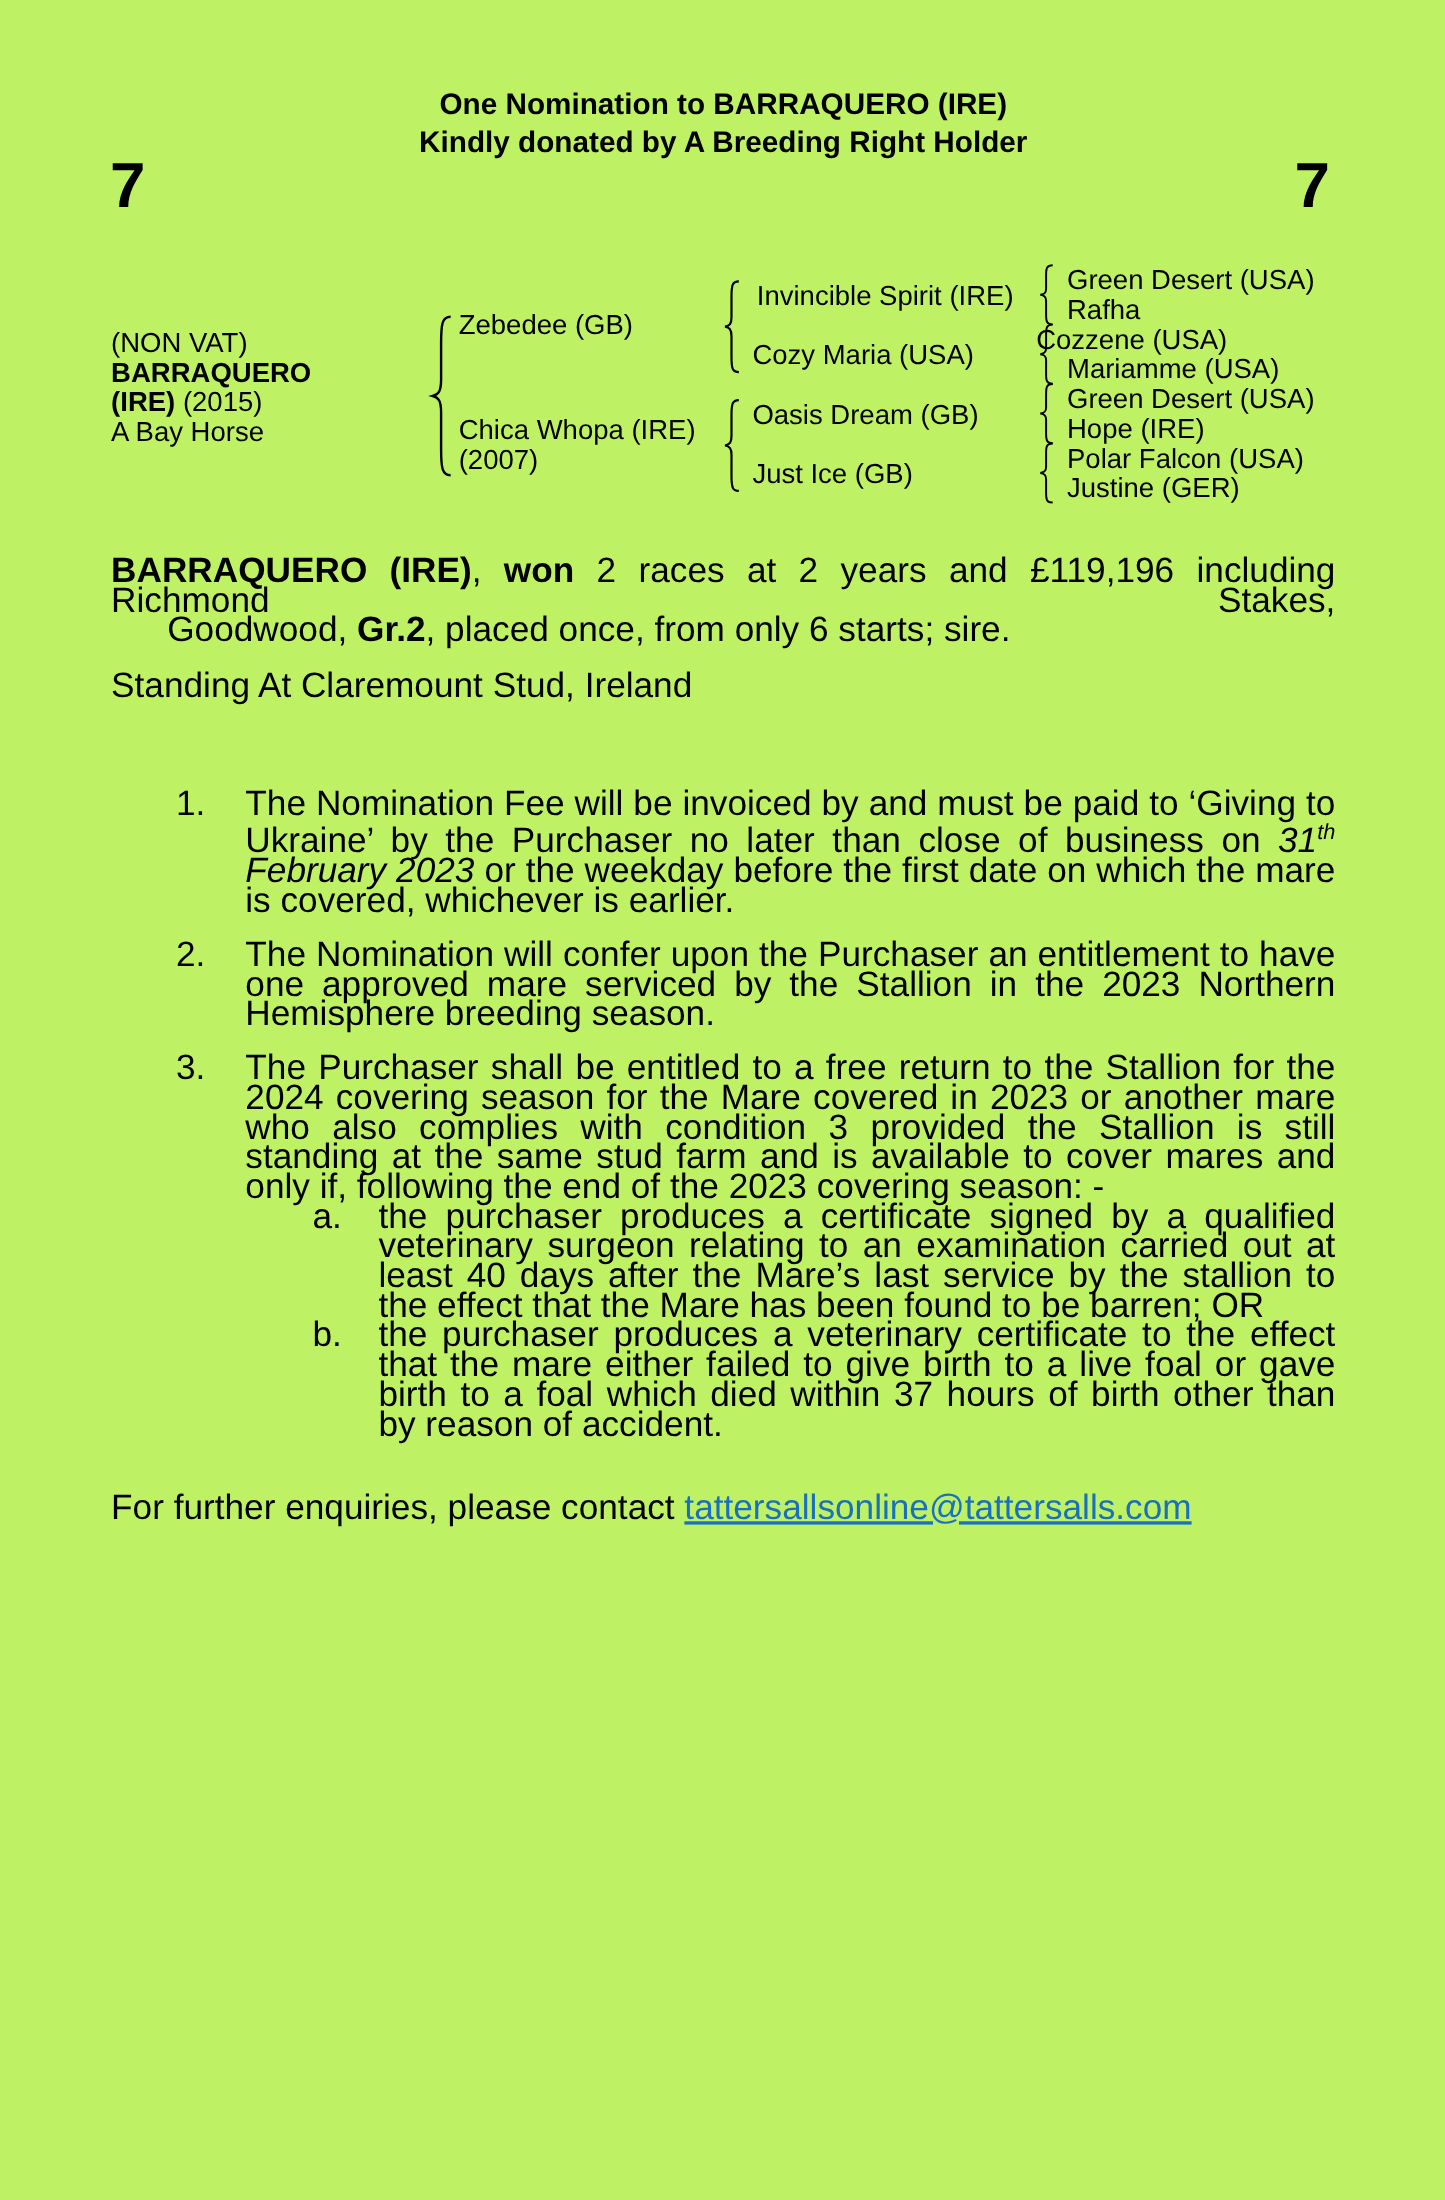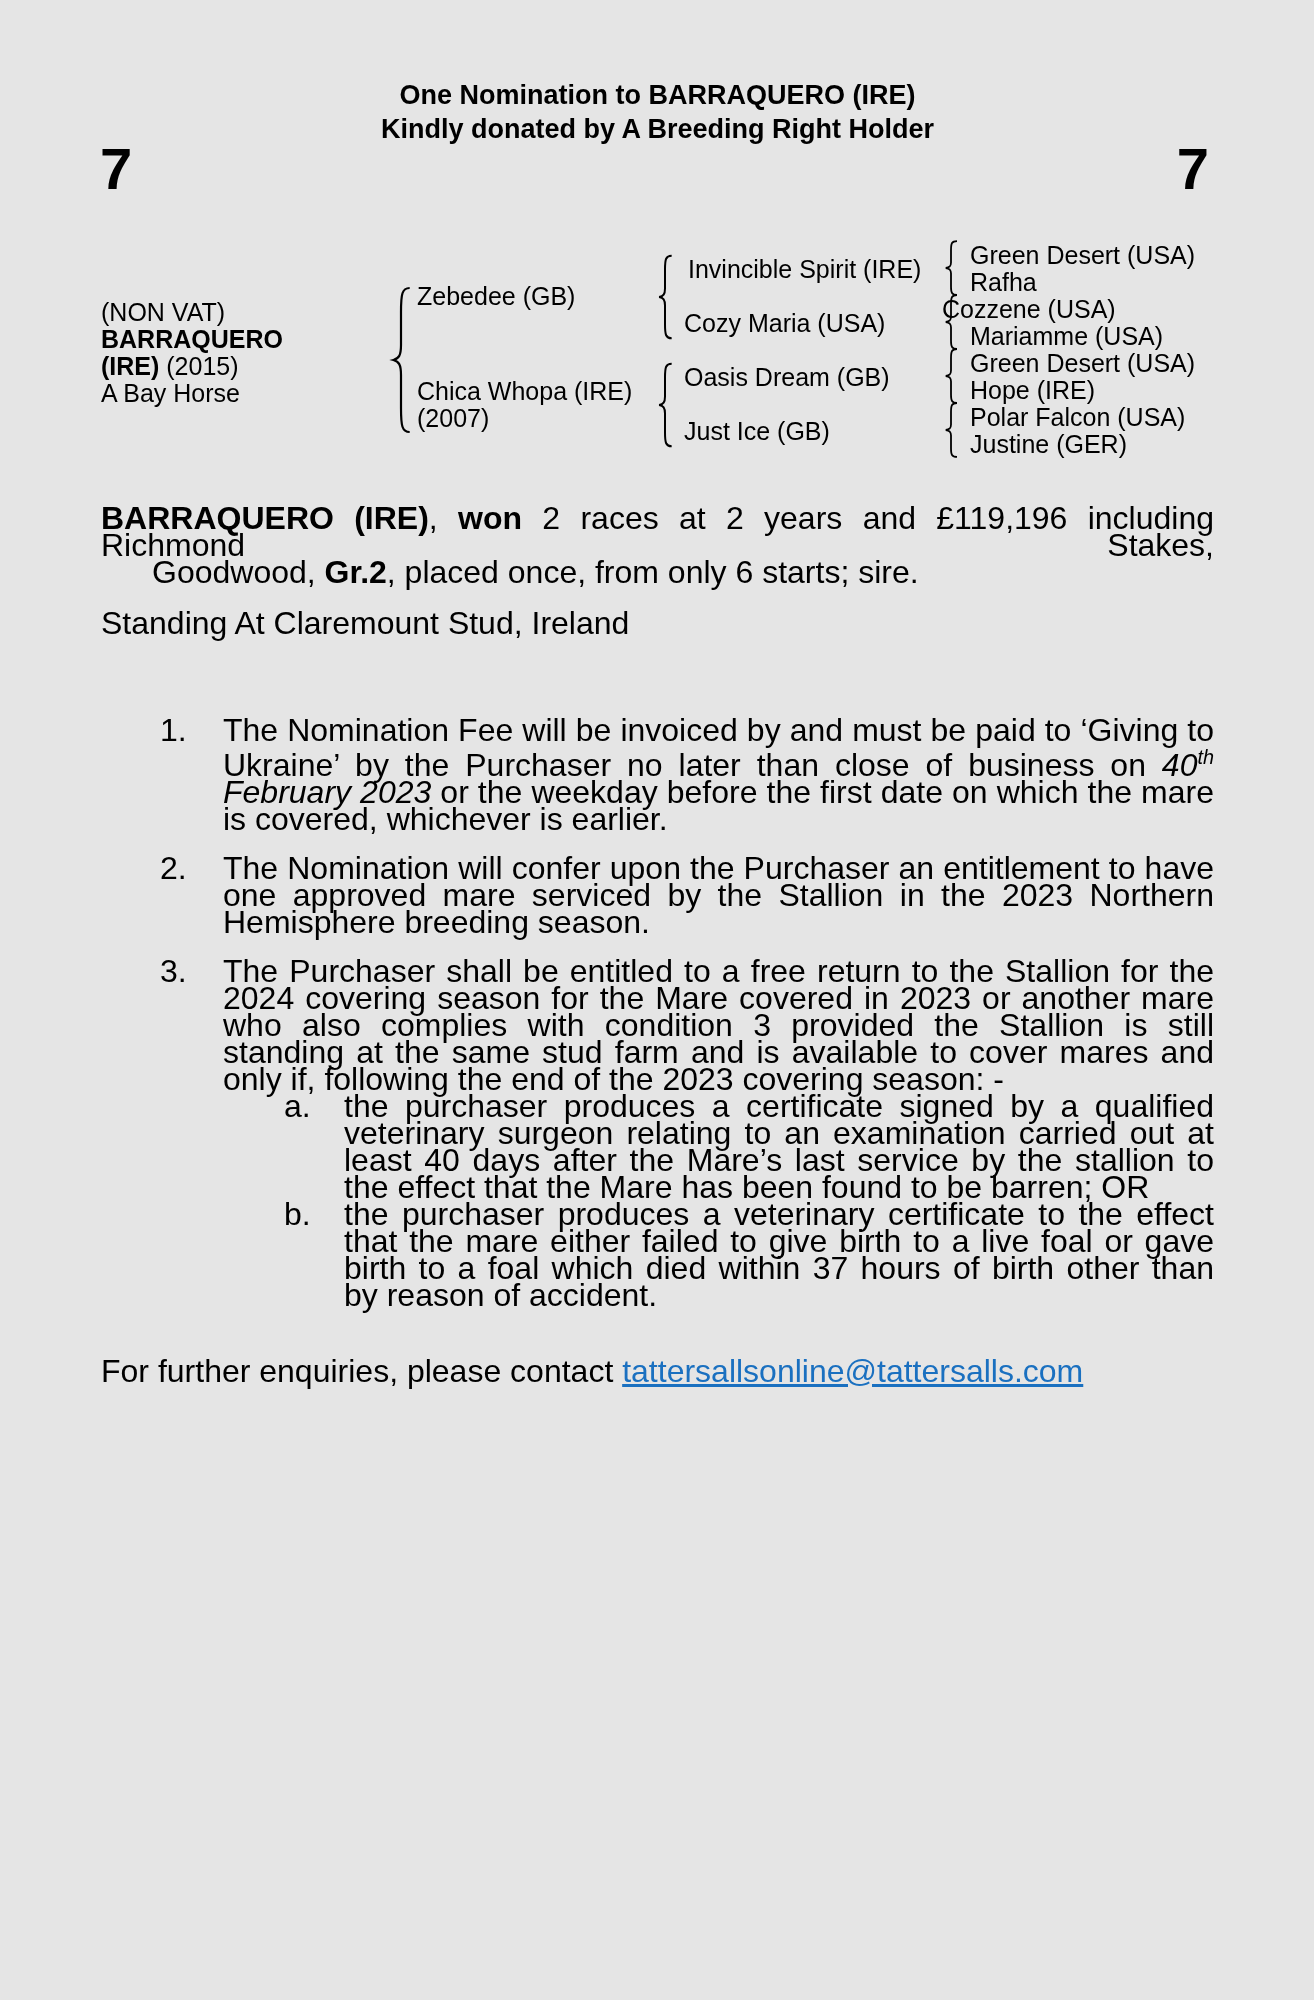--- a/index.html
+++ b/index.html
@@ -1,17 +1,17 @@
 <!DOCTYPE html>
 <html><head>
 <meta charset="utf-8">
 <style>
   html,body { margin:0; padding:0; background:#ffffff; }
   .page {
-    position:relative; width:1314px; height:2000px; background:#e5e5e5;
+    position:relative; width:1314px; height:2000px; background:#bef264;
     font-family:"Liberation Sans", sans-serif; color:#000; overflow:hidden;
   }
   
   .title-block { position:absolute; left:101px; top:78px; width:1113px; text-align:center;
     font-weight:bold; font-size:27px; line-height:34px; }
   .lot { position:absolute; top:140px; font-size:58px; font-weight:bold; line-height:1; }
   .lot-left  { left:100px; }
   .lot-right { right:105px; }
 
   
@@ -106,21 +106,21 @@
     <div>
       <div class="race-line1"><span class="b">BARRAQUERO (IRE)</span><span>, </span><span class="b">won</span><span> 2 races at 2 years and £119,196 including Richmond Stakes,</span></div>
       <div class="race-line2"><span>Goodwood, </span><span class="b">Gr.2</span><span>, placed once, from only 6 starts; sire.</span></div>
     </div>
 
     <div class="standing">Standing At Claremount Stud, Ireland</div>
 
     <div class="conditions">
 
       <div class="cond-item first">
-        <span class="cond-num">1.</span><span>The Nomination Fee will be invoiced by and must be paid to ‘Giving to Ukraine’ by the Purchaser no later than close of business on </span><span class="it">40</span><span class="it sup">th</span><span class="it"> February 2023</span><span> or the weekday before the first date on which the mare is covered, whichever is earlier.</span>
+        <span class="cond-num">1.</span><span>The Nomination Fee will be invoiced by and must be paid to ‘Giving to Ukraine’ by the Purchaser no later than close of business on </span><span class="it">31</span><span class="it sup">th</span><span class="it"> February 2023</span><span> or the weekday before the first date on which the mare is covered, whichever is earlier.</span>
       </div>
 
       <div class="cond-item">
         <span class="cond-num">2.</span><span>The Nomination will confer upon the Purchaser an entitlement to have one approved mare serviced by the Stallion in the 2023 Northern Hemisphere breeding season.</span>
       </div>
 
       <div class="cond-item">
         <span class="cond-num">3.</span><span>The Purchaser shall be entitled to a free return to the Stallion for the 2024 covering season for the Mare covered in 2023 or another mare who also complies with condition 3 provided the Stallion is still standing at the same stud farm and is available to cover mares and only if, following the end of the 2023 covering season: -</span>
       </div>
 

